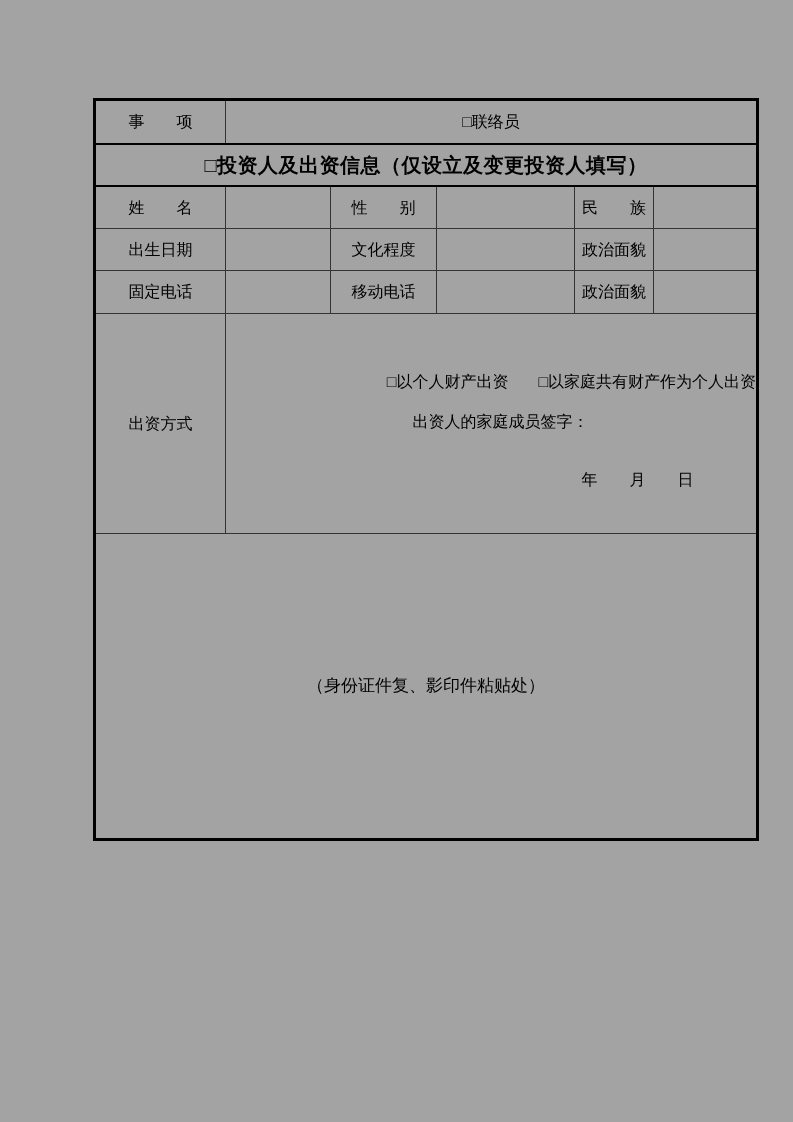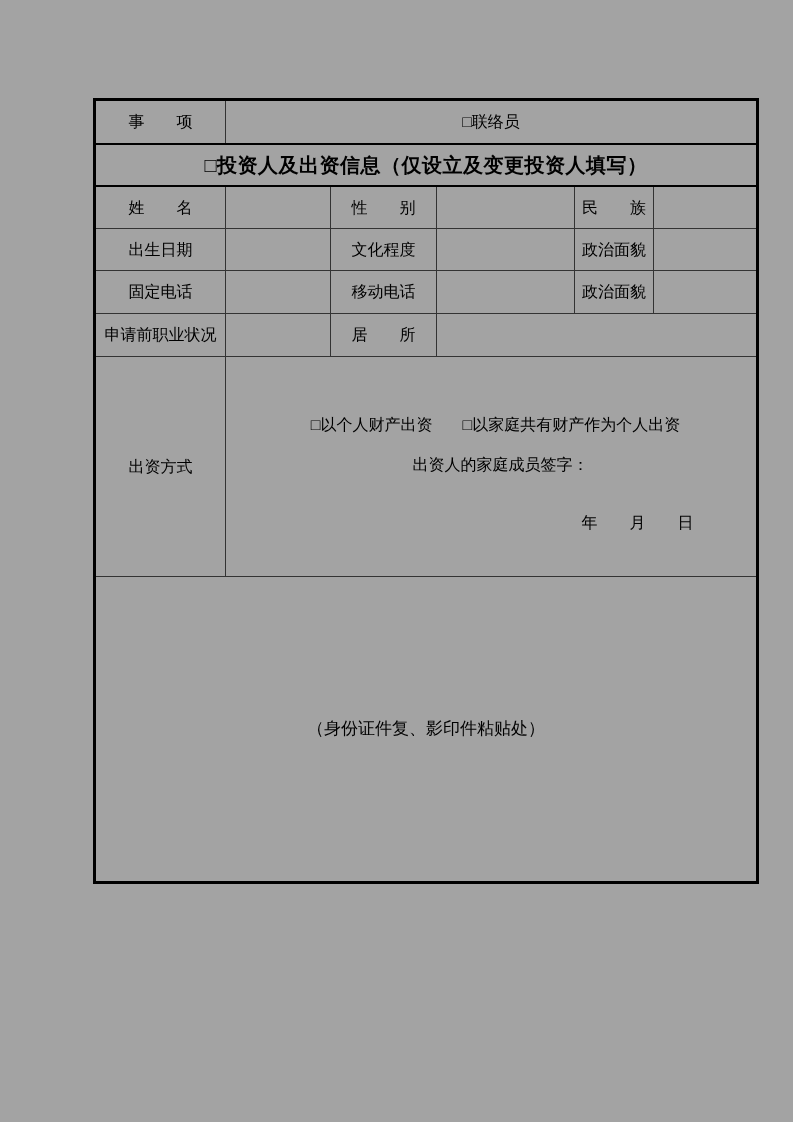--- a/index.html
+++ b/index.html
@@ -46,21 +46,21 @@
   td.section-header-cell {
     font-family: "Liberation Sans", "DejaVu Sans", sans-serif;
     font-weight: bold;
     font-size: 20px;
     letter-spacing: 0.5px;
   }
   td.contribution-content {
     text-align: left;
     vertical-align: top;
   }
-  .opt-line { margin: 22px 0 0 9px; line-height: 16px; white-space: nowrap; }
+  .opt-line { margin: 22px 0 0 9px; line-height: 16px; white-space: nowrap; text-align: right; }
   .opt-gap { display: inline-block; width: 30px; }
   .sign-line { margin: 24px 0 0 19px; line-height: 16px; }
   .date-line { margin: 42px 0 8px 293px; line-height: 16px; }
   td.paste-cell { font-size: 17px; }
 </style>
 </head>
 <body>
 
 <div class="page">
   <table class="form-table">
@@ -104,26 +104,20 @@
     <tr class="r5">
       <td>固定电话</td>
       <td></td>
       <td>移动电话</td>
       <td></td>
       <td>政治面貌</td>
       <td></td>
     </tr>
 
 
-    <tr class="r7">
-      <td>申请前职业状况</td>
-      <td></td>
-      <td>居　　所</td>
-      <td colspan="3"></td>
-    </tr>
 
     <tr class="r8">
       <td>出资方式</td>
       <td colspan="5" class="contribution-content">
         <div class="opt-line"><span>□</span><span>以个人财产出资</span><span class="opt-gap"></span><span>□</span><span>以家庭共有财产作为个人出资</span></div>
         <div class="sign-line">出资人的家庭成员签字：</div>
         <div class="date-line">年　　月　　日</div>
       </td>
     </tr>
 

